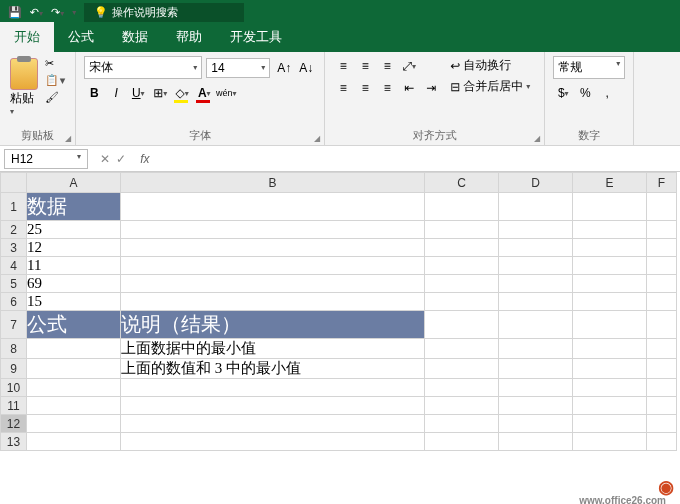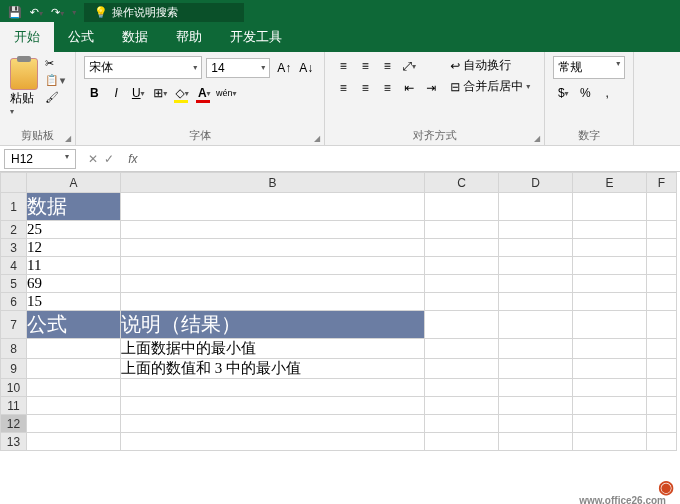--- a/index.html
+++ b/index.html
@@ -30,21 +30,21 @@
 .rb{width:20px;height:20px;display:flex;align-items:center;justify-content:center;cursor:pointer;font-size:12px;}
 .font-row2{display:flex;gap:2px;align-items:center;}
 .align-group{flex:0 0 220px;}
 .align-row{display:flex;gap:2px;align-items:center;margin-bottom:2px;}
 .wrap-merge{display:flex;flex-direction:column;gap:2px;margin-left:8px;font-size:12px;}
 .wrap-merge div{display:flex;align-items:center;gap:3px;cursor:pointer;padding:1px;}
 .number-group{min-width:80px;}
 .num-sel{border:1px solid #bbb;background:#fff;font-size:12px;padding:2px 4px;width:72px;display:flex;justify-content:space-between;}
 .num-row{display:flex;gap:2px;margin-top:4px;}
 .namebox-bar{height:26px;background:#fff;border-bottom:1px solid #ccc;display:flex;align-items:center;font-size:12px;}
-.namebox{border:1px solid #bbb;width:72px;margin:2px 4px;padding:2px 6px;display:flex;justify-content:space-between;background:#fff;}
+.namebox{border:1px solid #bbb;width:84px;margin:2px 4px;padding:2px 6px;display:flex;justify-content:space-between;background:#fff;}
 .fx-btns{display:flex;gap:6px;padding:0 8px;color:#888;}
 .fx-label{font-style:italic;padding:0 6px;color:#666;}
 .formula-input{flex:1;border:none;padding:2px;}
 .grid-wrap{position:relative;}
 .grid{border-collapse:collapse;font-size:15px;}
 .grid th,.grid td{border:1px solid #d4d4d4;padding:0;}
 .col-hdr{background:#e8e8e8;font-weight:normal;font-size:12px;text-align:center;height:20px;color:#333;}
 .row-hdr{background:#e8e8e8;font-weight:normal;font-size:12px;text-align:center;width:26px;color:#333;}
 .corner{background:#e8e8e8;width:26px;}
 .cell{height:18px;padding:0 3px;font-family:SimSun,serif;vertical-align:middle;}

